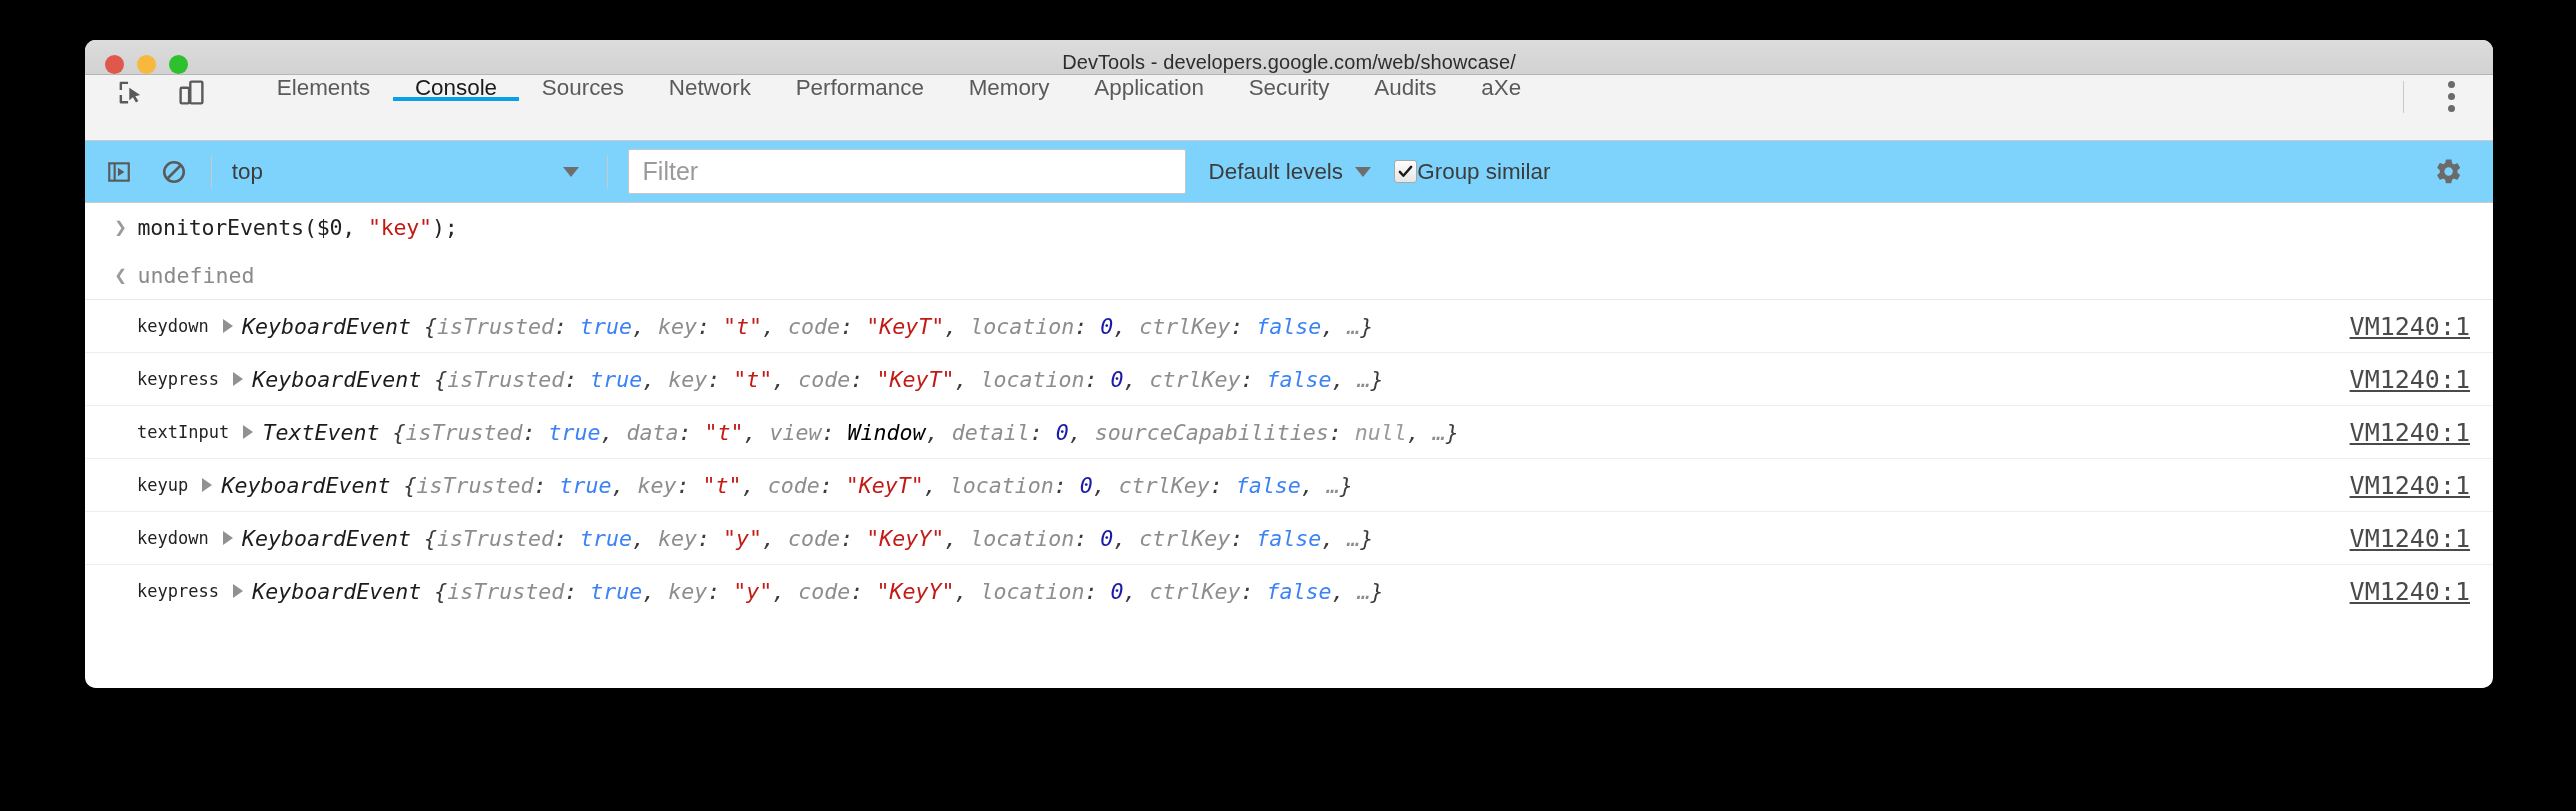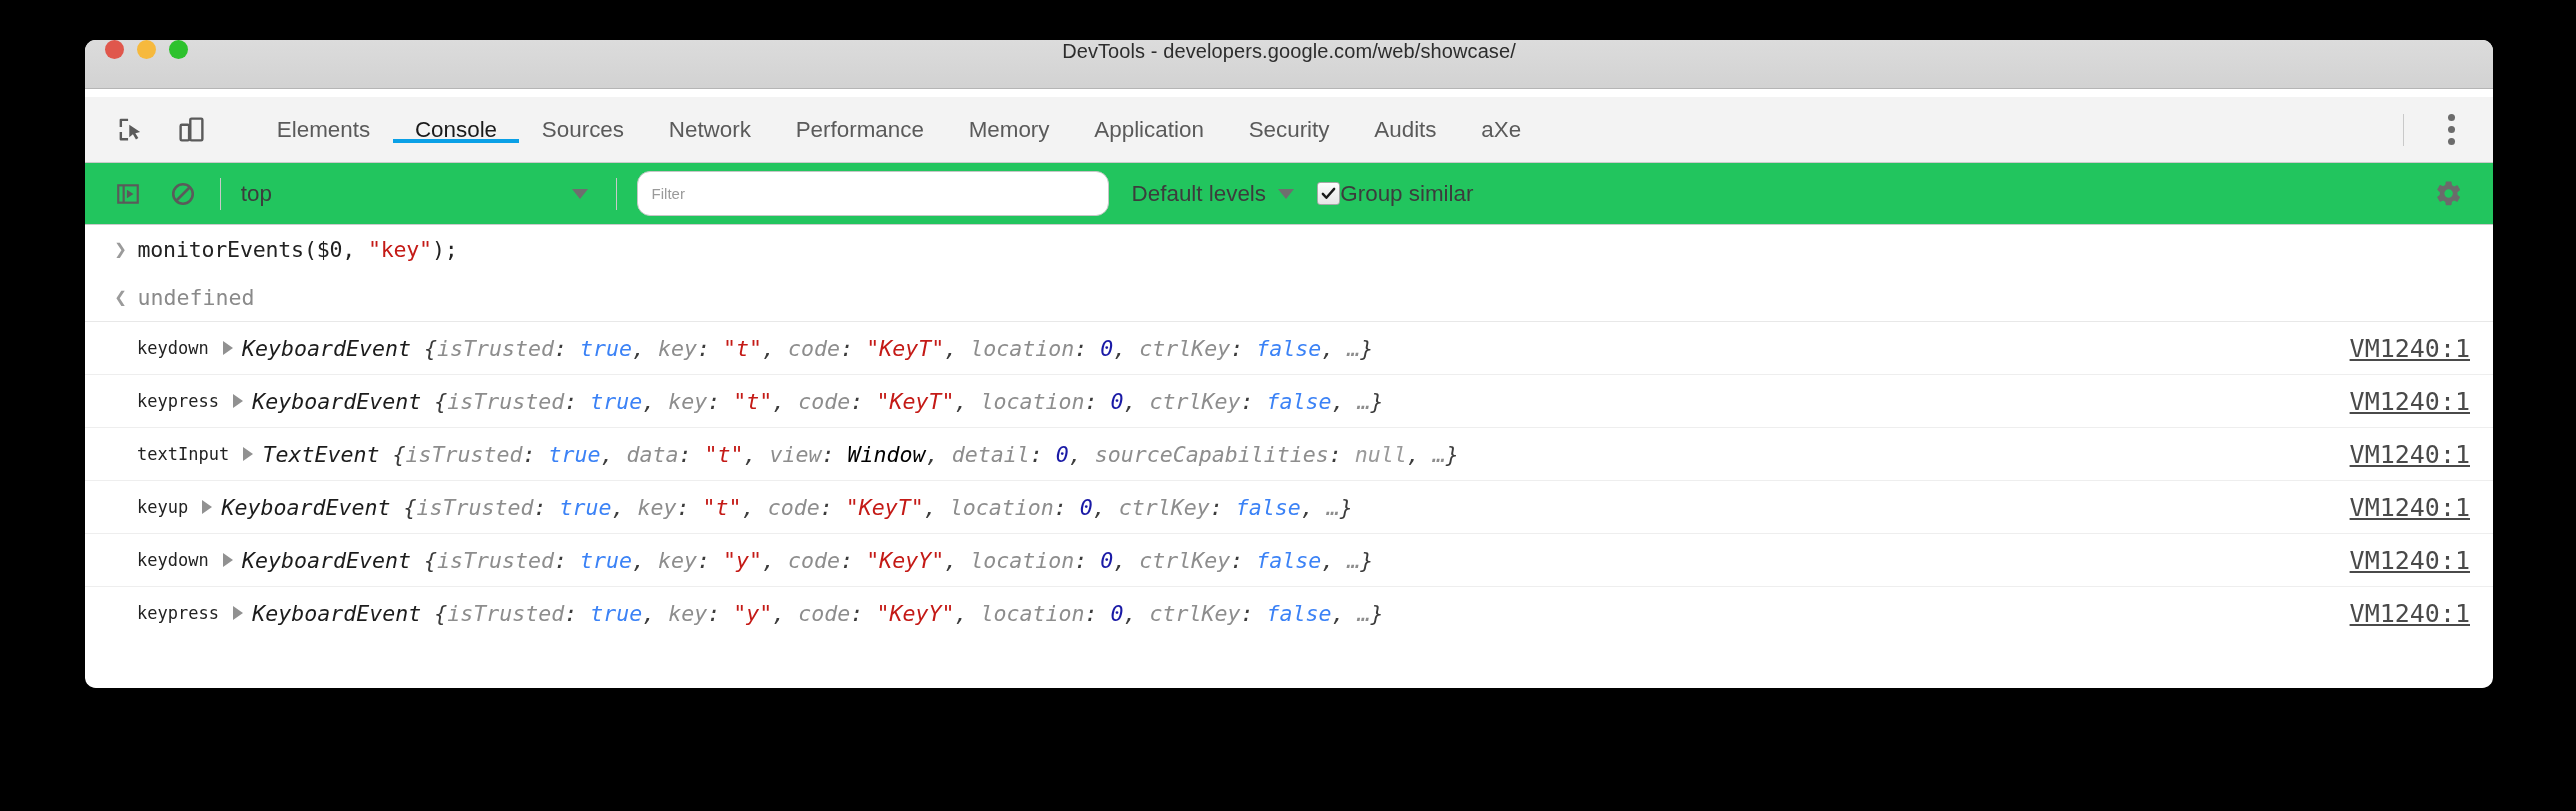--- a/index.html
+++ b/index.html
@@ -23,25 +23,25 @@
     width: 2408px;
     height: 648px;
     border-radius: 10.8px;
     background: #ffffff;
     overflow: hidden;
     box-shadow: 0 1.5px 10.8px rgba(0,0,0,0.45);
   }
 
   .titlebar {
     position: relative;
-    height: 49px;
+    height: 35px;
     background: linear-gradient(#dcdcdc, #d2d2d2);
     border-bottom: 0.8px solid #b5b5b5;
     display: flex;
-    align-items: flex-start;
+    align-items: flex-end;
   }
 
   .traffic {
     display: flex;
     gap: 13px;
     padding-left: 20px;
     z-index: 2;
   }
   .dot {
     width: 19px;
@@ -61,23 +61,22 @@
     font-family: "Liberation Sans", sans-serif;
     letter-spacing: 0.1px;
   }
 
   
   .tabbar {
     height: 66px;
     background: #f3f3f3;
     border-bottom: 0.8px solid #cbcbcb;
     display: flex;
-    align-items: center;
+    align-items: flex-start;
     position: relative;
-    margin-top: 8px;
   }
 
   .tb-icons {
     display: flex;
     align-items: center;
     padding-left: 28px;
     gap: 26px;
   }
 
   .icon-btn {
@@ -145,25 +144,25 @@
     width: 7px;
     height: 7px;
     border-radius: 50%;
     background: #6b6b6b;
     display: block;
   }
 
   
   .filterbar {
     height: 62px;
-    background: #22c55e;
+    background: #7dd3fc;
     border-bottom: 0.8px solid #cbcbcb;
     display: flex;
     align-items: center;
-    padding-left: 25px;
+    padding-left: 16px;
   }
 
   .fb-sep {
     width: 0.8px;
     height: 32px;
     background: #c9c9c9;
     margin: 0 20px;
   }
 
   .context-select {
@@ -179,29 +178,29 @@
   }
 
   .caret {
     width: 0; height: 0;
     border-left: 8.5px solid transparent;
     border-right: 8.5px solid transparent;
     border-top: 10px solid #6e6e6e;
   }
 
   .filter-input {
-    width: 472px;
+    width: 558px;
     height: 45px;
     background: #ffffff;
     border: 0.8px solid #c6c6c6;
-    border-radius: 13px;
+    border-radius: 2px;
     display: flex;
     align-items: center;
     padding: 0 14px;
-    font-size: 15px;
+    font-size: 25px;
     color: #9a9a9a;
     margin-right: 23px;
   }
 
   .levels {
     display: flex;
     align-items: center;
     gap: 12.3px;
     margin-right: 23px;
     font-size: 22.4px;

